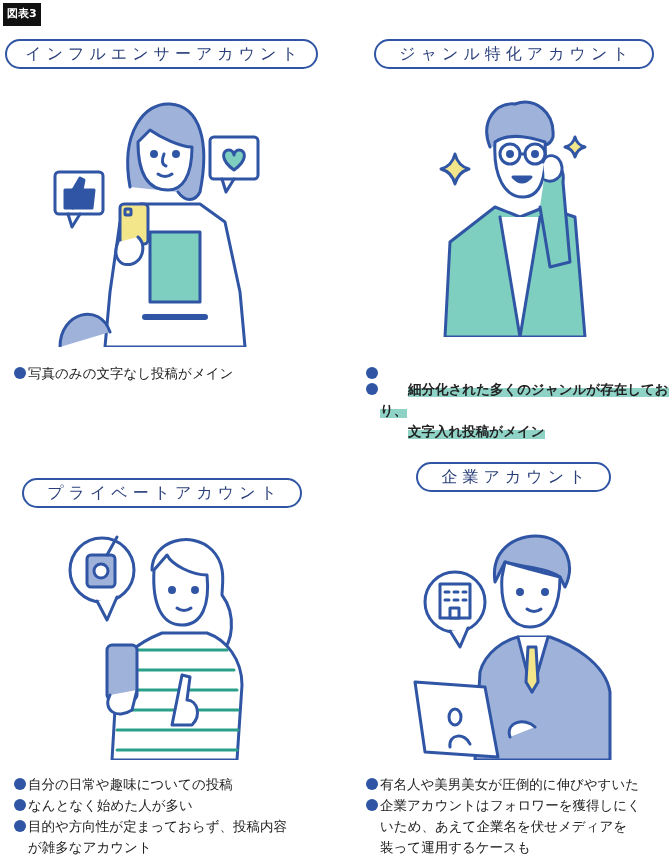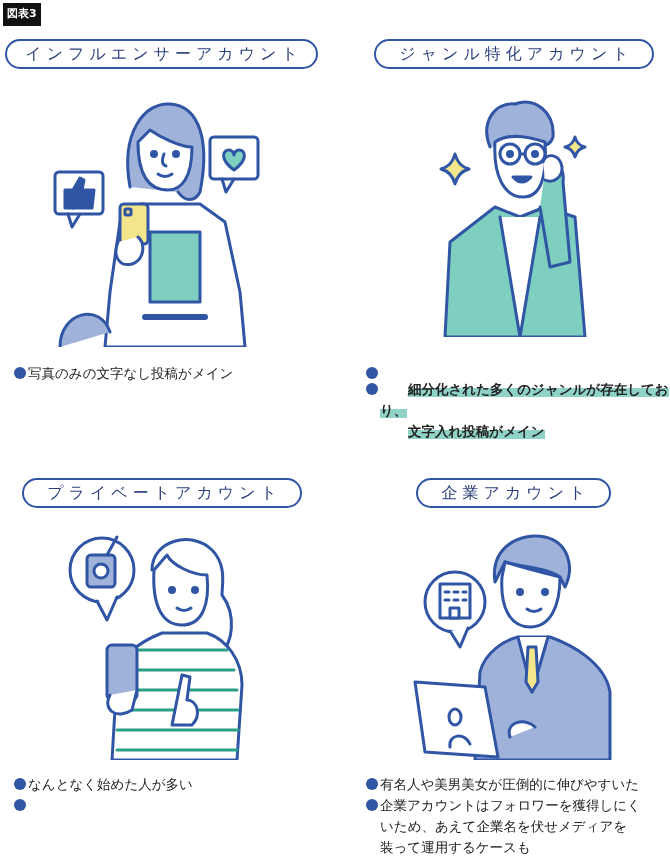--- a/index.html
+++ b/index.html
@@ -130,28 +130,36 @@
   </g>
 
   <rect x="45" y="120" width="30" height="55" rx="5" fill="#9fb2da"></rect>
   <path d="M48 170 C40 185 55 195 70 185 L75 165" fill="#fff"></path>
 
   <path d="M110 200 L120 150 L128 152 L125 175 C135 175 140 190 130 200 Z" fill="#fff"></path>
 </svg>
 <div class="bullets" style="left:14px; top:774px; width:320px;">
   <div class="bullet">
     <span class="dot"></span>
+    <span class="btext"><span>自分の日常や趣味についての投稿</span></span>
+  </div>
+  <div class="bullet">
+    <span class="dot"></span>
     <span class="btext"><span>なんとなく始めた人が多い</span></span>
   </div>
   <div class="bullet">
     <span class="dot"></span>
+    <span class="btext">
+      <span>目的や方向性が定まっておらず、投稿内容</span><br>
+      <span>が雑多なアカウント</span>
+    </span>
   </div>
 </div>
 
-<div class="pill" style="left:416px; top:478px; width:195px;">
+<div class="pill" style="left:416px; top:462px; width:195px;">
   <span>企業アカウント</span>
 </div>
 <svg class="illus" style="left:410px; top:522px;" width="205" height="238" viewBox="0 0 205 238" fill="none" stroke="#2f55a4" stroke-width="3" stroke-linecap="round" stroke-linejoin="round">
 
   <circle cx="45" cy="80" r="30" fill="#fff"></circle>
   <path d="M40 109 L50 125 L58 106" fill="#fff"></path>
   <rect x="30" y="62" width="30" height="34" fill="#fff"></rect>
   <path d="M35 70 h4 M44 70 h4 M53 70 h3 M35 78 h4 M44 78 h4 M53 78 h3"></path>
   <rect x="40" y="86" width="9" height="10" fill="#fff"></rect>
 

